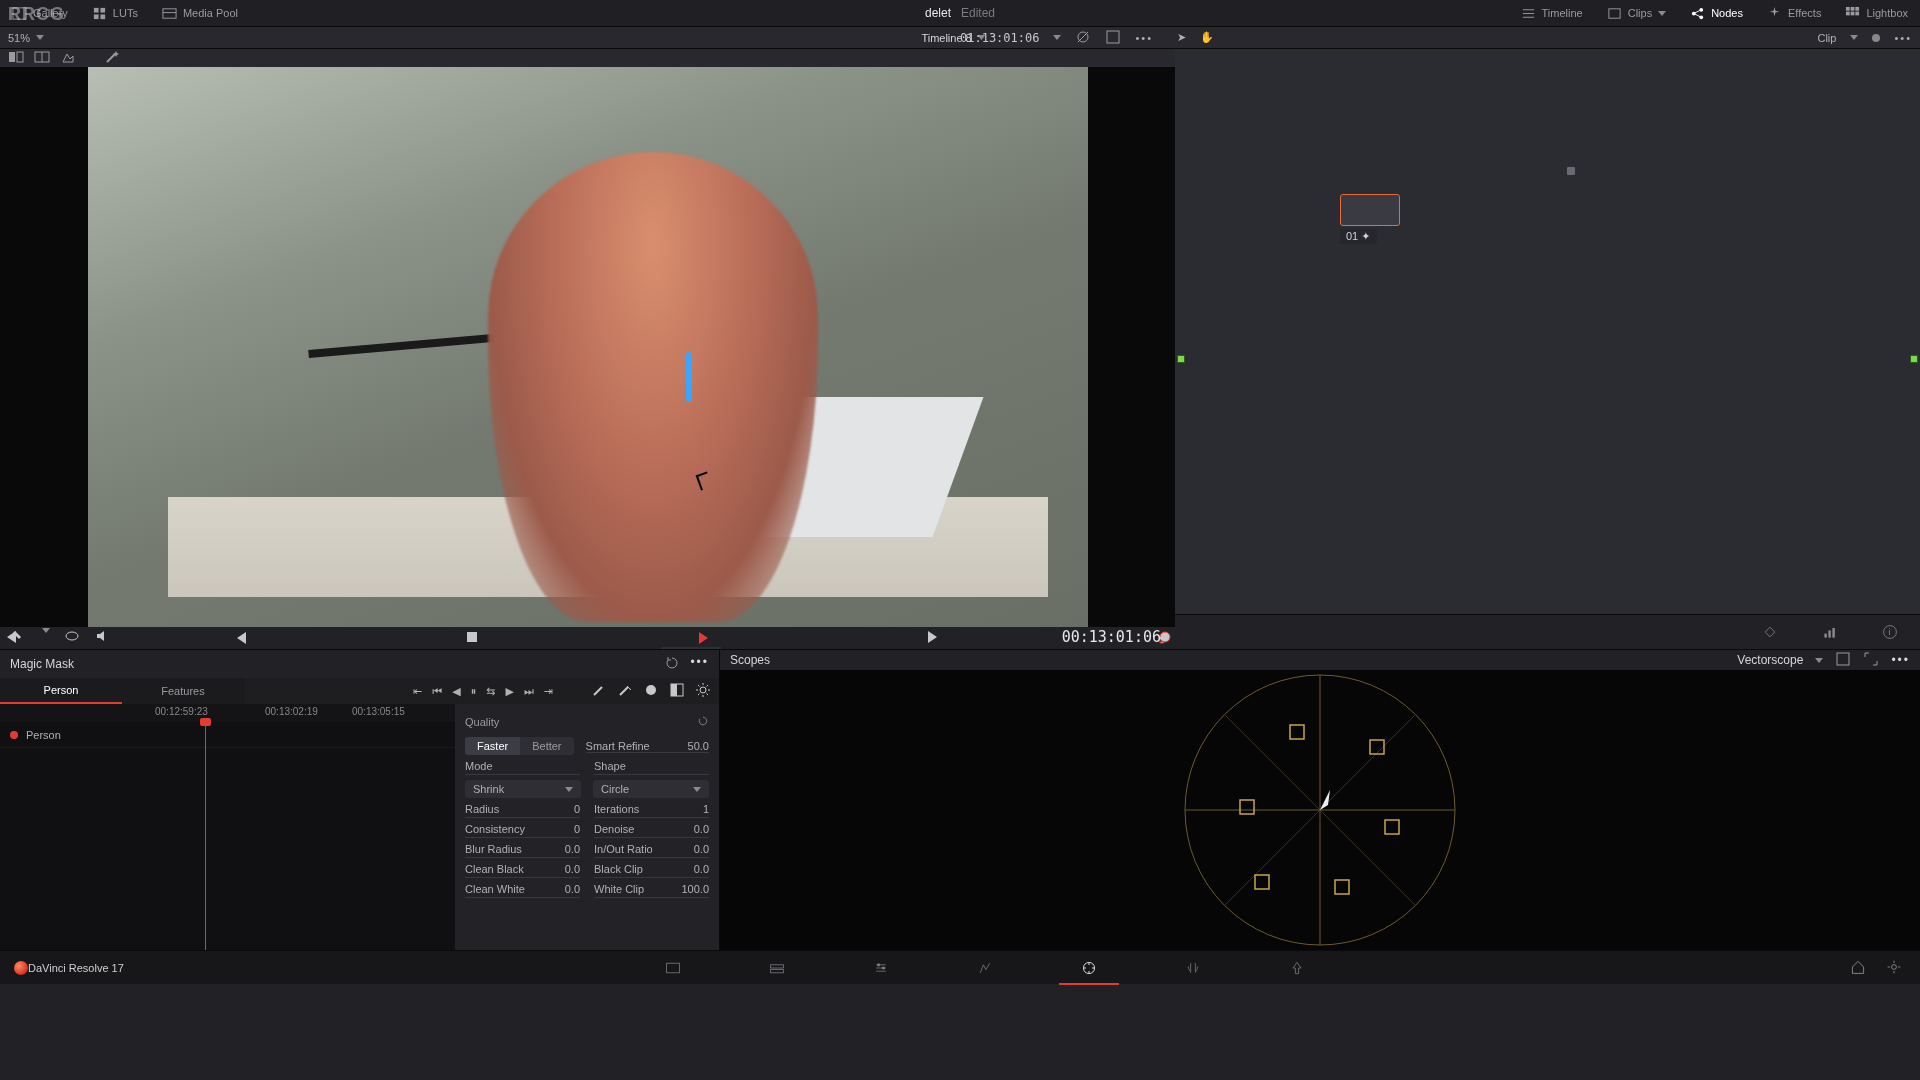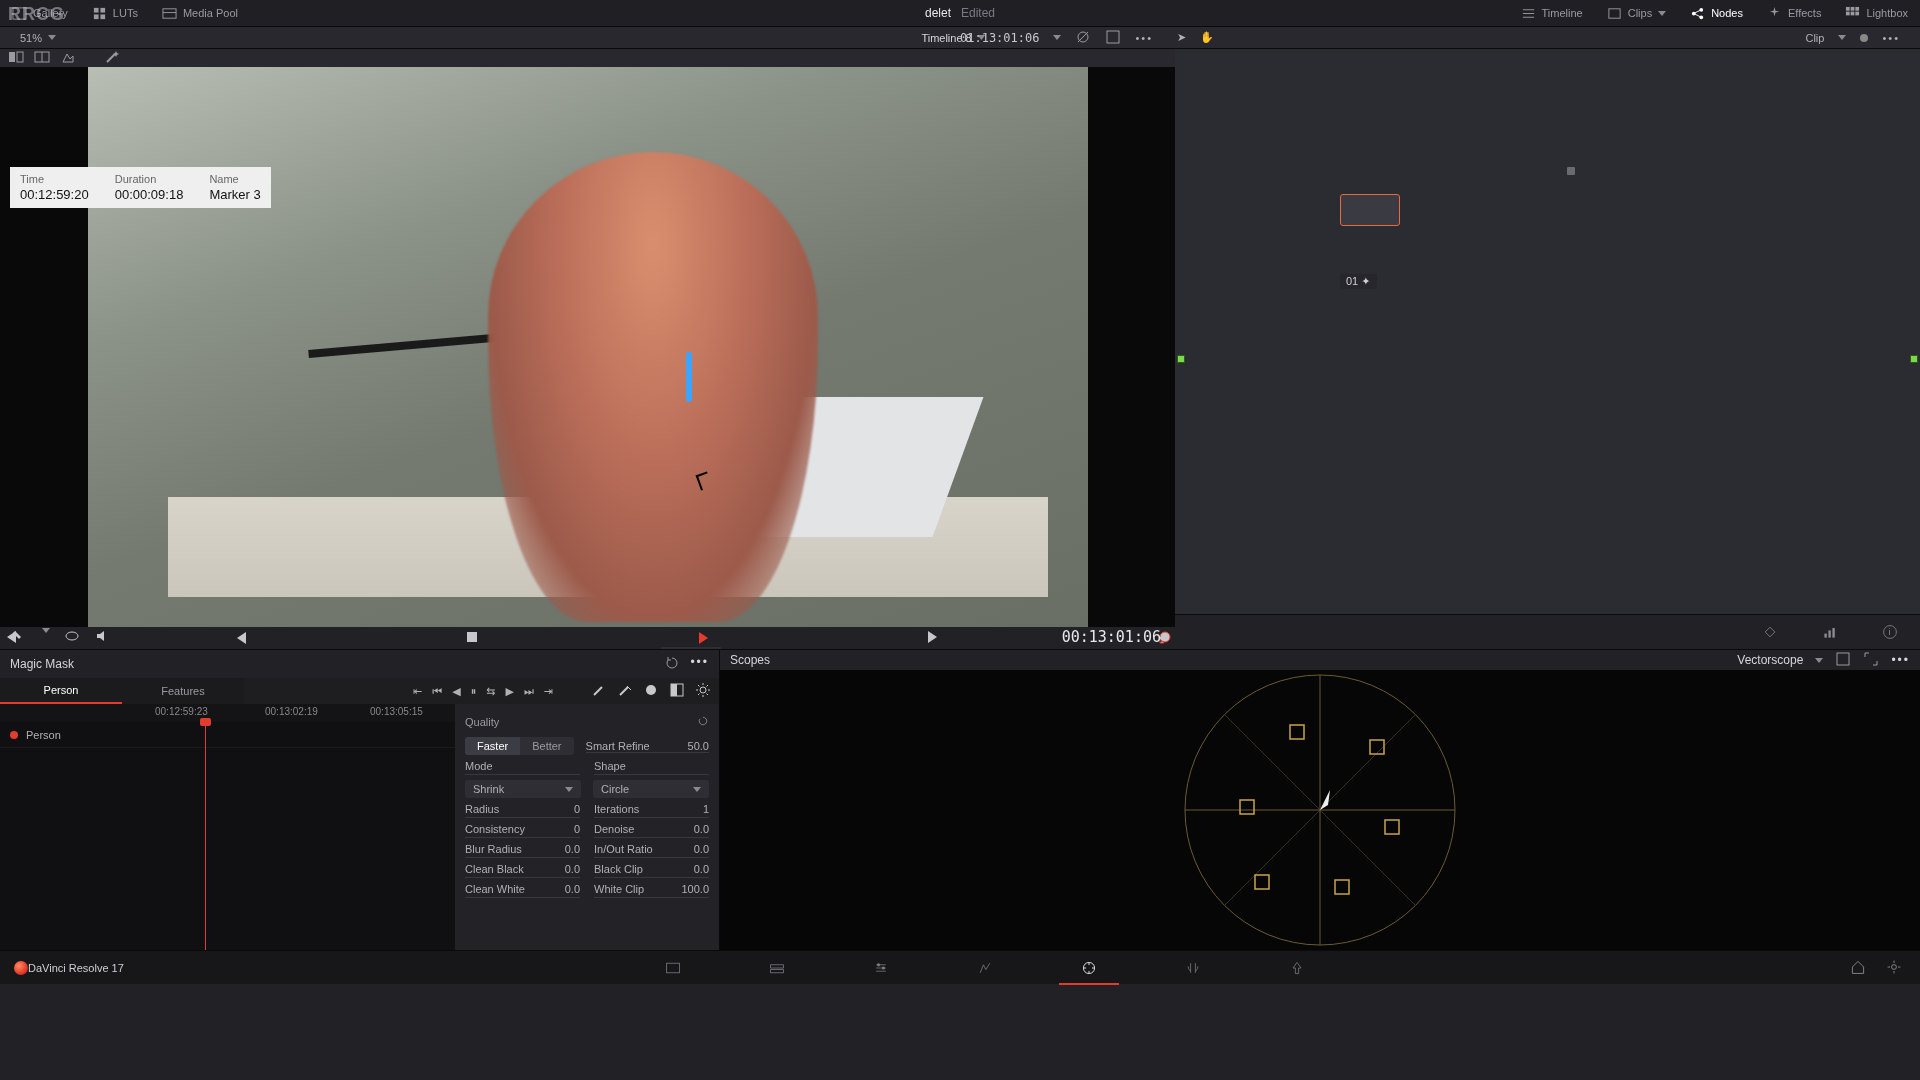--- a/index.html
+++ b/index.html
@@ -7,21 +7,21 @@
   .top-bar { height:27px; background:#1f1f24; display:flex; align-items:center; border-bottom:1px solid #0a0a0a; }
   .tb-left,.tb-right{display:flex;align-items:center;height:100%;}
   .tb-left{flex:1;}
   .tb-center{flex:0 0 auto;display:flex;align-items:center;gap:10px;}
   .tb-btn{display:flex;align-items:center;gap:6px;padding:0 12px;height:100%;color:#9a9aa0;cursor:pointer;}
   .tb-btn.active{color:#fff;}
   .tb-icon{width:15px;height:15px;display:inline-block;}
   .proj-name{color:#e8e8ec;font-size:12px;}
   .proj-status{color:#7a7a80;font-size:12px;}
   .logo{position:absolute;top:4px;left:8px;font-weight:bold;color:#cfcfd5;font-size:18px;letter-spacing:1px;pointer-events:none;opacity:0.5;}
-  .sub-bar{height:22px;background:#28282e;display:flex;align-items:center;justify-content:space-between;padding:0 20px;border-bottom:1px solid #0a0a0a;}
+  .sub-bar{height:22px;background:#28282e;display:flex;align-items:center;justify-content:space-between;padding:0 8px;border-bottom:1px solid #0a0a0a;}
   .zoom{display:flex;align-items:center;gap:6px;}
   .tc-top{font-family:monospace;font-size:12px;color:#c8c8cc;}
   .sub-right{display:flex;align-items:center;gap:14px;}
   .main{display:flex;height:565px;}
   .viewer-col{width:1175px;display:flex;flex-direction:column;background:#101013;}
   .tool-row{height:26px;background:#28282e;display:flex;align-items:center;padding:0 8px;gap:10px;}
   .viewer{flex:1;position:relative;background:#090909;display:flex;align-items:center;justify-content:center;}
   .frame{width:1000px;height:560px;background:linear-gradient(160deg,#b8beb4 0%,#8b9288 30%,#747a70 55%,#6a6f66 100%);position:relative;overflow:hidden;}
   .person{position:absolute;left:400px;top:85px;width:330px;height:470px;background:radial-gradient(ellipse at 50% 20%,#d98f6e 0%,#bb6f5a 40%,#9c5a4a 70%,transparent 95%);border-radius:50% 50% 30% 30% / 35% 35% 60% 60%;filter:blur(1px);}
   .desk{position:absolute;left:80px;right:40px;bottom:30px;height:100px;background:linear-gradient(#d8d4ca,#cac6bc);}
@@ -37,21 +37,21 @@
   .scrub-mark{position:absolute;top:0;left:180px;width:2px;height:12px;background:#d0d0d4;}
   .transport{height:34px;background:#212126;display:flex;align-items:center;justify-content:space-between;gap:14px;position:relative;}
   .transport .tc{position:absolute;right:14px;font-family:monospace;font-size:15px;color:#e8e8ec;}
   .tbtn{width:20px;height:20px;display:flex;align-items:center;justify-content:center;cursor:pointer;}
   .pico{fill:#c8c8cc;}
   .play .pico{fill:#e33b2e;}
   .left-tools{position:absolute;left:12px;display:flex;gap:14px;}
   .node-col{flex:1;background:#2b2b32;position:relative;}
   .node-col svg{position:absolute;inset:0;}
   .node{position:absolute;width:60px;height:32px;background:#3a3a42;border:1px solid #e96a3b;border-radius:3px;top:145px;left:165px;}
-  .node-lbl{position:absolute;top:180px;left:165px;font-size:11px;color:#cfcfd5;background:#26262c;padding:1px 6px;border-radius:2px;margin-top:45px;}
+  .node-lbl{position:absolute;top:180px;left:165px;font-size:11px;color:#cfcfd5;background:#26262c;padding:1px 6px;border-radius:2px;}
   .dot-g{width:8px;height:8px;background:#7bd94b;border:1px solid #2c5a19;position:absolute;}
   .palette{height:36px;background:#212126;border-top:1px solid #0a0a0a;border-bottom:1px solid #0a0a0a;display:flex;align-items:center;}
   .pal-btn{width:60px;height:100%;display:flex;align-items:center;justify-content:center;cursor:pointer;color:#8a8a90;}
   .pal-btn.active{background:#2e2e35;color:#fff;}
   .pal-sep{width:1px;height:22px;background:#3a3a40;}
   .pal-right{margin-left:auto;display:flex;}
   .lower{display:flex;height:300px;background:#181818;}
   .mm-panel{width:720px;display:flex;flex-direction:column;border-right:1px solid #0a0a0a;}
   .panel-head{height:28px;background:#212126;display:flex;align-items:center;padding:0 10px;color:#d6d6da;font-size:12px;justify-content:space-between;}
   .mm-tabs{height:26px;display:flex;background:#1b1b1e;}
@@ -223,34 +223,20 @@
     </div>
     <div class="viewer">
       <div class="frame">
         <div class="desk"></div>
         <div class="laptop"></div>
         <div class="mic-arm"></div>
         <div class="person"></div>
         <div class="mask-stroke"></div>
         <div class="cursor"></div>
       </div>
-      <div class="marker-tip">
-        <div class="col">
-            <span class="lbl">Time</span>
-            <span class="val">00:12:59:20</span>
-          </div>
-        <div class="col">
-            <span class="lbl">Duration</span>
-            <span class="val">00:00:09:18</span>
-          </div>
-        <div class="col">
-            <span class="lbl">Name</span>
-            <span class="val">Marker 3</span>
-          </div>
-      </div>
     </div>
     <div class="scrub">
         <div class="scrub-mark"></div>
       </div>
     <div class="transport">
       <div class="left-tools">
         <span><svg class="ico" viewBox="0 0 16 16">
               <path d="M3 3l6 6-2 2-6-6z" fill="#c8c8cc"></path>
             </svg></span>
         <span class="chev"></span>
@@ -485,21 +471,21 @@
               <circle cx="8" cy="8" r="3" fill="none" stroke="#c8c8cc"></circle>
               <path d="M8 1v2M8 13v2M1 8h2M13 8h2M3 3l1.5 1.5M11.5 11.5L13 13M13 3l-1.5 1.5M4.5 11.5L3 13" stroke="#c8c8cc"></path>
             </svg></span>
       </div>
     </div>
     <div class="mm-body">
       <div class="mm-keys">
         <div class="mm-ruler">
           <span style="left:155px;">00:12:59:23</span>
           <span style="left:265px;">00:13:02:19</span>
-          <span style="left:370px;">00:13:05:15</span>
+          <span style="left:352px;">00:13:05:15</span>
         </div>
         <div class="mm-rows">
           <div class="mm-row">
               <span class="rdot-r"></span>
               <span>Person</span>
             </div>
           <div class="playhead" style="left:205px;">
               <div class="ph-handle"></div>
             </div>
         </div>

